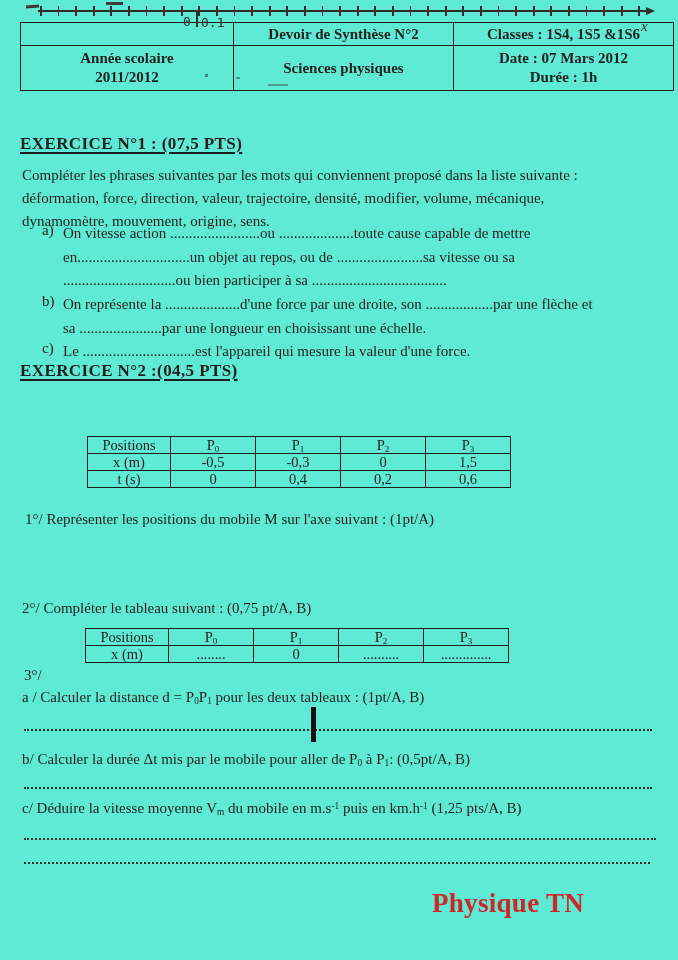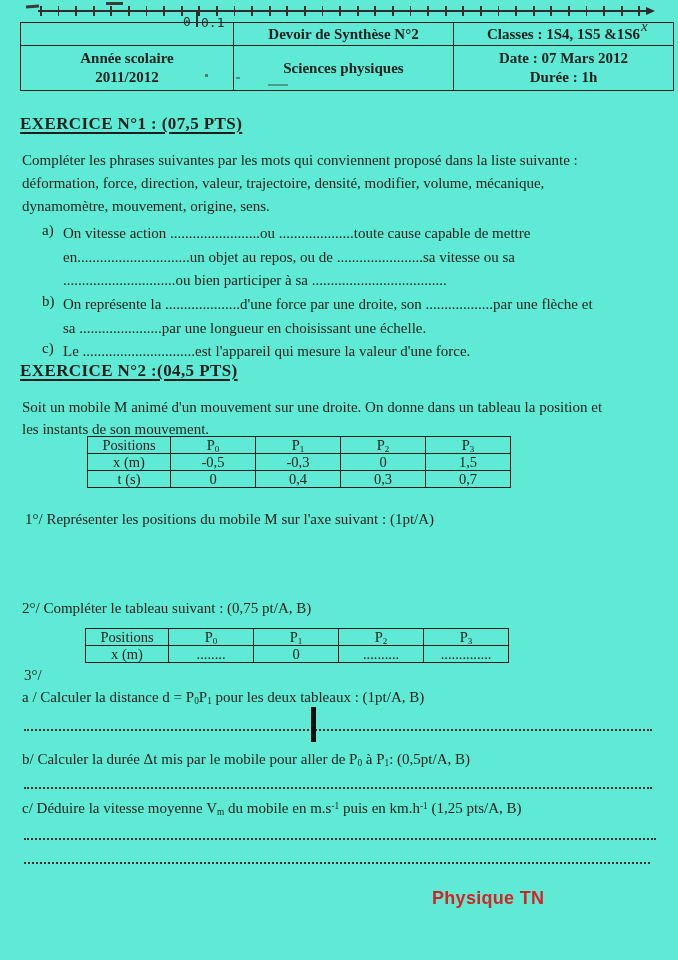--- a/index.html
+++ b/index.html
@@ -52,22 +52,22 @@
   .axis-marker{position:absolute;left:196px;top:10px;width:1.8px;height:17px;background:#2d2d2d;}
   .axis-lab{position:absolute;font-family:"DejaVu Sans Mono",monospace;font-size:13px;color:#2a2a2a;}
   .axis-x{position:absolute;font-style:italic;font-size:15px;color:#2a2a2a;
     font-family:"Liberation Serif",serif;}
 
   
   .dots{border-bottom:2.2px dotted #2e2e2e;height:8px;}
   .cursor-bar{width:5px;height:35px;background:#101010;}
 
   .watermark{
-    font-family:Liberation Sans, sans-serif;
-    font-weight:bold;font-size:18px;letter-spacing:0.3px;
+    font-family:Liberation Serif, serif;
+    font-weight:bold;font-size:27px;letter-spacing:0.3px;
   }
 
   .artifact{position:absolute;background:#3a3a3a;}
 </style>
 </head>
 <body>
 
 <div class="page">
 
   <div class="artifact" style="left:26px;top:5px;width:13px;height:3px;transform:rotate(-4deg);"></div>
@@ -90,23 +90,23 @@
       </td>
       <td class="c2">Sciences physiques</td>
       <td class="c3">
         <div>Date : 07 Mars 2012</div>
         <div>Durée : 1h</div>
       </td>
     </tr>
   </tbody>
     </table>
 
-  <div class="abs exo-title" style="left:20px;top:114px;">EXERCICE N°1 : (07,5 PTS)</div>
-
-  <div class="abs para" style="left:22px;top:149px;">
+  <div class="abs exo-title" style="left:20px;top:134px;">EXERCICE N°1 : (07,5 PTS)</div>
+
+  <div class="abs para" style="left:22px;top:164px;">
     <div>Compléter les phrases suivantes  par les mots qui conviennent proposé dans la liste suivante :</div>
     <div>déformation, force, direction,  valeur, trajectoire, densité, modifier, volume, mécanique,</div>
     <div>dynamomètre, mouvement, origine, sens.</div>
   </div>
 
   <div class="abs item" style="left:42px;top:222px;">
     <span class="marker">a)</span>
     <div class="iline">On vitesse action ........................ou ....................toute cause capable de mettre</div>
     <div class="iline">en..............................un objet au repos, ou de .......................sa vitesse ou sa</div>
     <div class="iline">..............................ou bien participer à sa ....................................</div>
@@ -118,24 +118,20 @@
     <div class="iline">sa ......................par une longueur en choisissant une échelle.</div>
   </div>
 
   <div class="abs item" style="left:42px;top:340px;">
     <span class="marker">c)</span>
     <div class="iline">Le ..............................est l'appareil qui mesure la valeur d'une force.</div>
   </div>
 
   <div class="abs exo-title" style="left:20px;top:361px;">EXERCICE N°2 :(04,5 PTS)</div>
 
-  <div class="abs para" style="left:22px;top:396px;line-height:22px;">
-    <div style="line-height:22px;">Soit  un mobile M animé d'un mouvement sur une droite. On donne dans un tableau la position et</div>
-    <div style="line-height:22px;">les instants de son mouvement.</div>
-  </div>
 
   <table class="data abs" style="left:87px;top:436px;width:400px;">
     <tbody>
         <tr>
       <td class="w0">Positions</td>
       <td class="w">P<sub>0</sub></td>
       <td class="w">P<sub>1</sub></td>
       <td class="w">P<sub>2</sub></td>
       <td class="w">P<sub>3</sub></td>
     </tr>
@@ -143,22 +139,22 @@
       <td class="w0">x (m)</td>
       <td class="w">-0,5</td>
       <td class="w">-0,3</td>
       <td class="w">0</td>
       <td class="w">1,5</td>
     </tr>
     <tr>
       <td class="w0">t (s)</td>
       <td class="w">0</td>
       <td class="w">0,4</td>
-      <td class="w">0,3</td>
-      <td class="w">0,7</td>
+      <td class="w">0,2</td>
+      <td class="w">0,6</td>
     </tr>
   </tbody>
     </table>
 
   <div class="abs nowrap" style="left:25px;top:511px;">1°/ Représenter les positions du mobile M sur l'axe suivant : (1pt/A)</div>
 
   <div class="abs axis-wrap">
     <div class="axis-line"></div>
     <div class="axis-ticks"></div>
     <div class="axis-arrow"></div>

